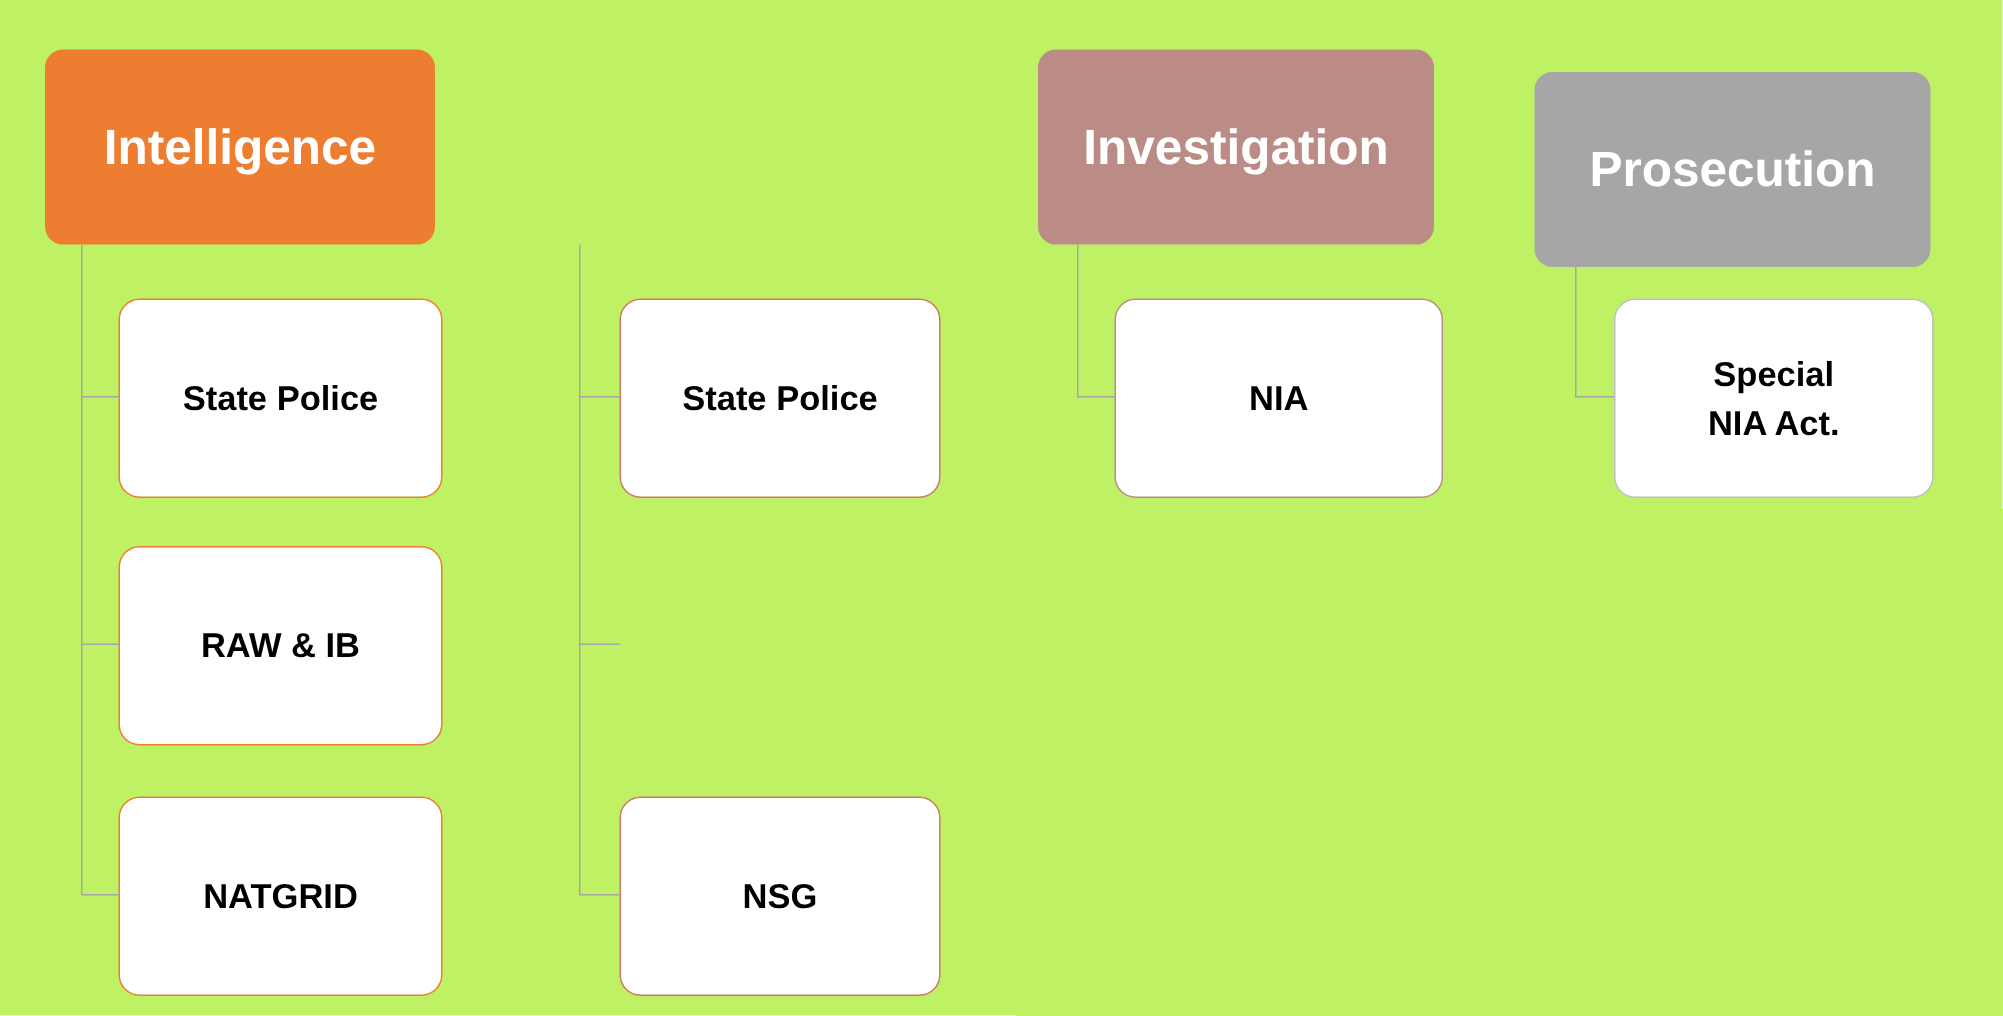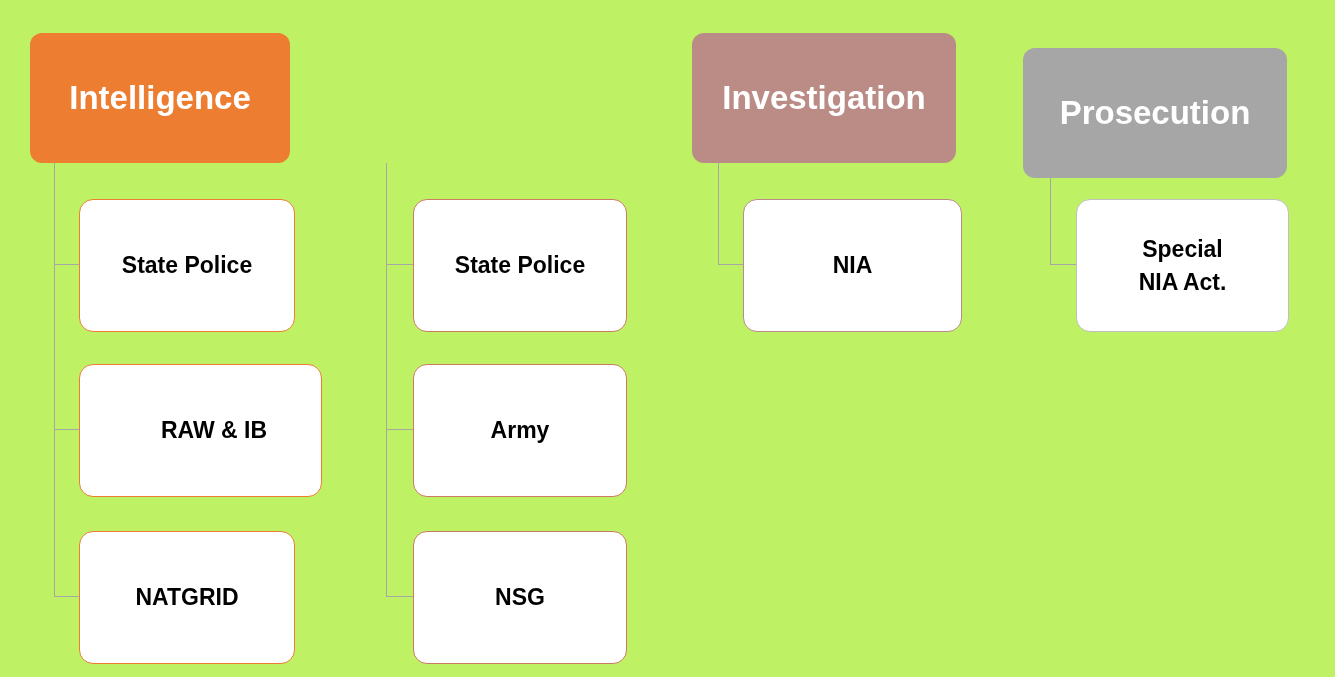--- a/index.html
+++ b/index.html
@@ -83,32 +83,29 @@
   <div class="vline" style="left: 718px; top: 163px; height: 102px; background: rgb(166, 166, 166);"></div>
   <div class="hline" style="left: 718px; top: 264px; width: 25px; background: rgb(166, 166, 166);"></div>
 
   <div class="vline" style="left: 1050px; top: 163px; height: 102px; background: rgb(166, 166, 166);"></div>
   <div class="hline" style="left: 1050px; top: 264px; width: 26px; background: rgb(166, 166, 166);"></div>
 
   <div class="header" style="left: 30px; top: 33px; width: 260px; background: rgb(237, 125, 49);">Intelligence</div>
   <div class="child" style="left: 79px; top: 199px; width: 214px; border-color: rgb(237, 125, 49);">
     <span>State Police</span>
   </div>
-  <div class="child" style="left: 79px; top: 364px; width: 214px; border-color: rgb(237, 125, 49); padding-left: 27px;">
+  <div class="child" style="left: 79px; top: 364px; width: 214px; border-color: rgb(237, 125, 49);">
     <span>RAW &amp; IB</span>
   </div>
   <div class="child" style="left: 79px; top: 531px; width: 214px; border-color: rgb(237, 125, 49);">
     <span>NATGRID</span>
   </div>
 
   <div class="child" style="left: 413px; top: 199px; width: 212px; border-color: rgb(204, 123, 95);">
     <span>State Police</span>
-  </div>
-  <div class="child" style="left: 413px; top: 364px; width: 212px; border-color: rgb(204, 123, 95);">
-    <span>Army</span>
   </div>
   <div class="child" style="left: 413px; top: 531px; width: 212px; border-color: rgb(204, 123, 95); justify-content: center;">
     <span>NSG</span>
   </div>
 
   <div class="header" style="left: 692px; top: 33px; width: 264px; background: rgb(186, 140, 133);">Investigation</div>
   <div class="child" style="left: 743px; top: 199px; width: 217px; border-color: rgb(186, 140, 133); text-align: right;">
     <span>NIA</span>
   </div>
 

